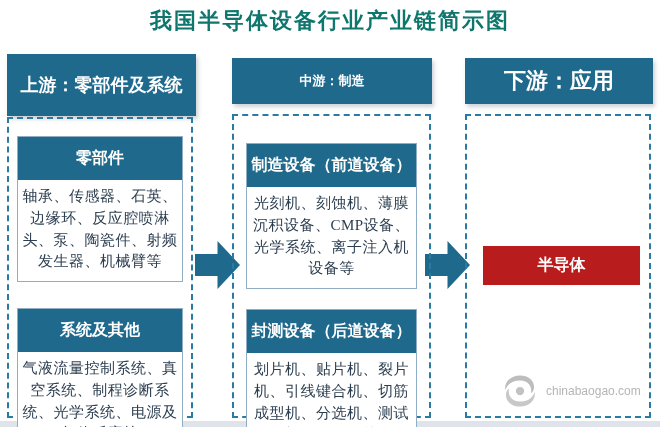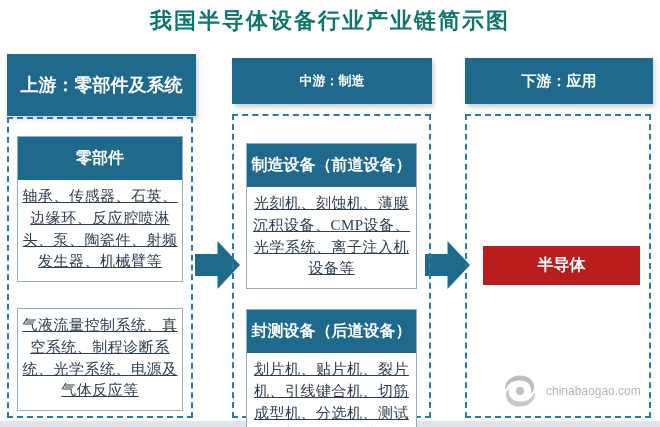--- a/index.html
+++ b/index.html
@@ -30,21 +30,21 @@
     z-index:2;
   }
   .col-header.tall{
     left:7px;top:54px;width:189px;height:62px;
     font-size:18px;line-height:1.45;padding:0 12px;box-sizing:border-box;
   }
   .col-header.mid{
     left:232px;top:58px;width:200px;height:46px;font-size:13px;
   }
   .col-header.right{
-    left:465px;top:58px;width:188px;height:46px;font-size:15px;
+    left:465px;top:58px;width:188px;height:46px;font-size:22px;
   }
   .dashed-panel{
     position:absolute;
     border:2px dashed #2A7BA4;
     background:transparent;
     box-sizing:border-box;
     z-index:6;
   }
   .panel-left{left:7px;top:117px;width:186px;height:301px;padding:0 8px;}
   .panel-mid{left:232px;top:114px;width:199px;height:304px;padding:0 12px;}
@@ -61,21 +61,20 @@
     text-align:center;
     padding:11px 2px;
   }
   .sub-box .sub-body{
     color:#2C3E50;
     font-size:15px;
     line-height:1.45;
     text-align:center;
     padding:6px 3px 8px 3px;
     letter-spacing:0.5px;
-    text-decoration:underline;
   }
   .m-top-17{margin-top:17px;}
   .m-top-26{margin-top:26px;}
   .m-top-27{margin-top:27px;}
   .m-top-20{margin-top:20px;}
   .flow-arrow{
     position:absolute;
     background:#1E698C;
     z-index:5;
     clip-path:polygon(0 27%,50% 27%,50% 0,100% 50%,50% 100%,50% 73%,0 73%);
@@ -119,20 +118,21 @@
 
   <div class="title">我国半导体设备行业产业链简示图</div>
 
   <div class="col-header tall">上游：零部件及系统</div>
   <div class="dashed-panel panel-left">
     <div class="sub-box m-top-17">
       <div class="sub-header">零部件</div>
       <div class="sub-body">轴承、传感器、石英、边缘环、反应腔喷淋头、泵、陶瓷件、射频发生器、机械臂等</div>
     </div>
     <div class="sub-box m-top-26">
+      <div class="sub-header">系统及其他</div>
       <div class="sub-body">气液流量控制系统、真空系统、制程诊断系统、光学系统、电源及气体反应等</div>
     </div>
   </div>
 
   <div class="flow-arrow arrow-1"></div>
 
   <div class="col-header mid">中游：制造</div>
   <div class="dashed-panel panel-mid">
     <div class="sub-box m-top-27">
       <div class="sub-header">制造设备（前道设备）</div>

